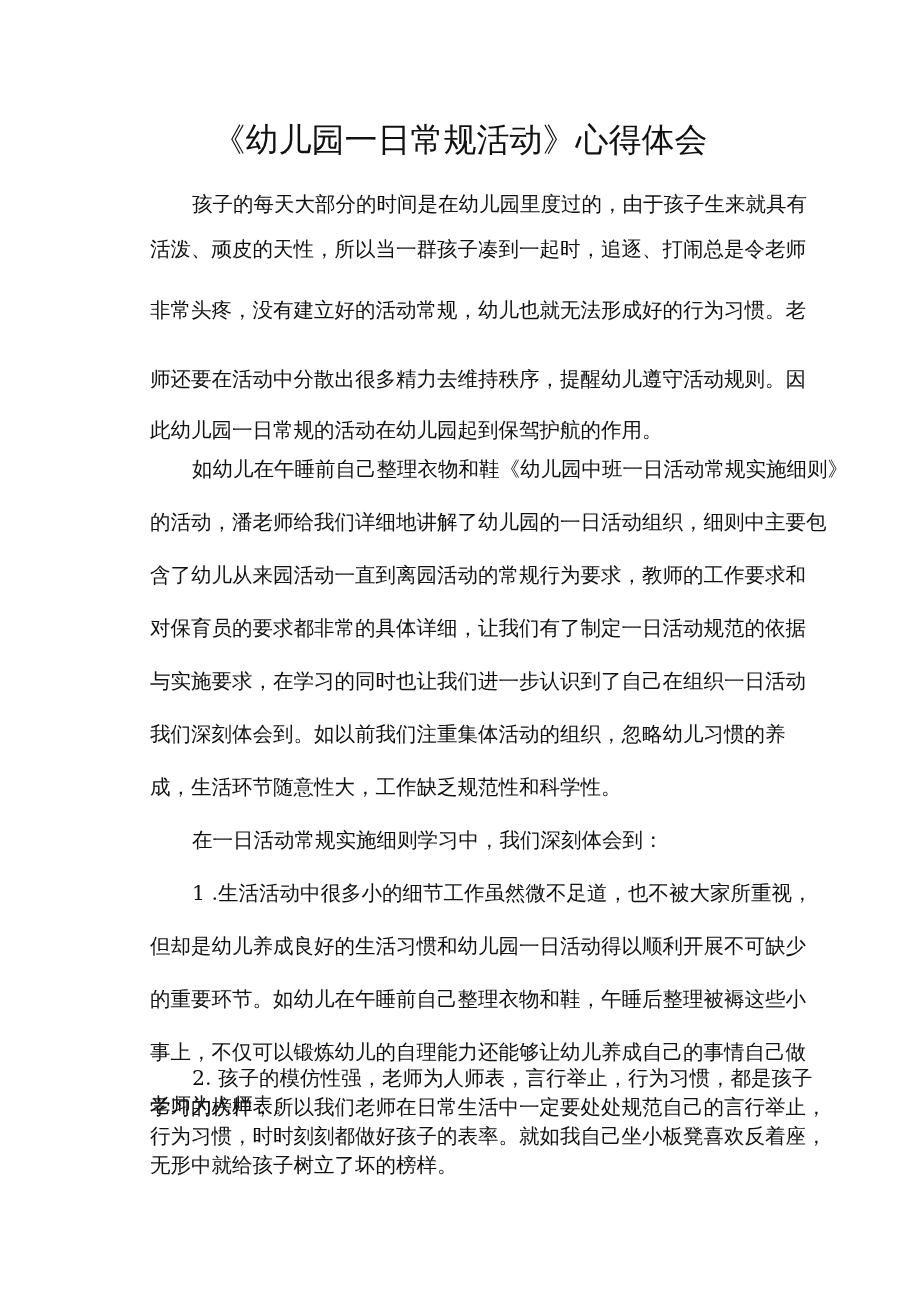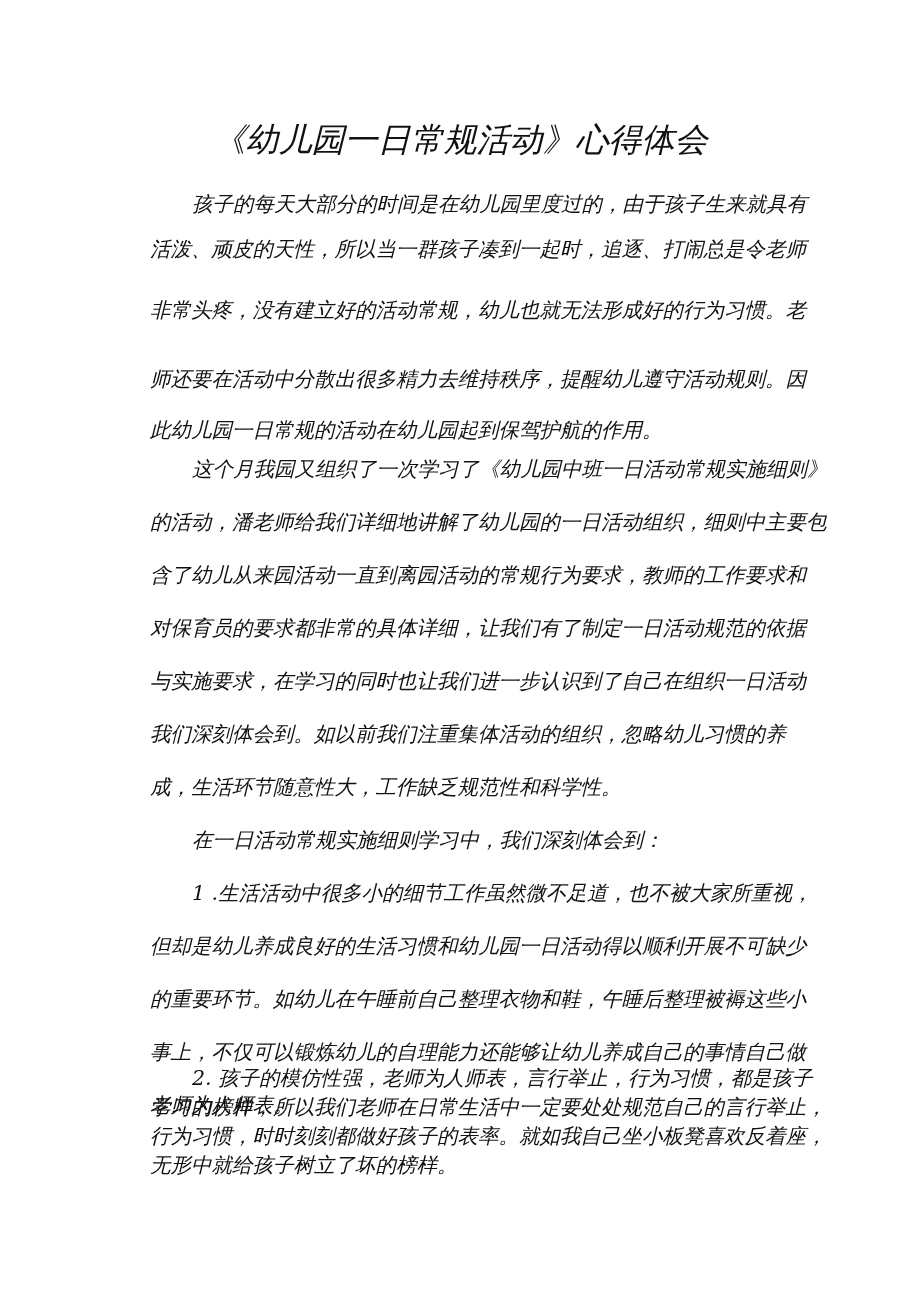--- a/index.html
+++ b/index.html
@@ -15,21 +15,20 @@
       font-family: "DejaVu Serif", "Liberation Serif", serif;
       color: #111111;
     }
     .page {
       position: absolute;
       left: 0;
       top: 0;
       width: 920px;
       height: 1301px;
       background: #ffffff;
-      font-style: italic;
     }
     .title {
       position: absolute;
       top: 116px;
       left: 0;
       width: 920px;
       text-align: center;
       font-size: 33px;
       line-height: 48px;
       letter-spacing: 0px;
@@ -55,21 +54,21 @@
 
   <div>
     <p class="line indent" style="top:178px">孩子的每天大部分的时间是在幼儿园里度过的，由于孩子生来就具有</p>
     <p class="line" style="top:223px">活泼、顽皮的天性，所以当一群孩子凑到一起时，追逐、打闹总是令老师</p>
     <p class="line" style="top:284px">非常头疼，没有建立好的活动常规，幼儿也就无法形成好的行为习惯。老</p>
     <p class="line" style="top:353px">师还要在活动中分散出很多精力去维持秩序，提醒幼儿遵守活动规则。因</p>
     <p class="line" style="top:404px">此幼儿园一日常规的活动在幼儿园起到保驾护航的作用。</p>
   </div>
 
   <div>
-    <p class="line indent" style="top:443px">这个月我园又组织了一次学习了《幼儿园中班一日活动常规实施细则》</p>
+    <p class="line indent" style="top:443px">如幼儿在午睡前自己整理衣物和鞋《幼儿园中班一日活动常规实施细则》</p>
     <p class="line" style="top:496px">的活动，潘老师给我们详细地讲解了幼儿园的一日活动组织，细则中主要包</p>
     <p class="line" style="top:549px">含了幼儿从来园活动一直到离园活动的常规行为要求，教师的工作要求和</p>
     <p class="line" style="top:602px">对保育员的要求都非常的具体详细，让我们有了制定一日活动规范的依据</p>
     <p class="line" style="top:655px">与实施要求，在学习的同时也让我们进一步认识到了自己在组织一日活动</p>
     <p class="line" style="top:708px">我们深刻体会到。如以前我们注重集体活动的组织，忽略幼儿习惯的养</p>
     <p class="line" style="top:761px">成，生活环节随意性大，工作缺乏规范性和科学性。</p>
   </div>
 
   <div>
     <p class="line indent" style="top:814px">在一日活动常规实施细则学习中，我们深刻体会到：</p>

